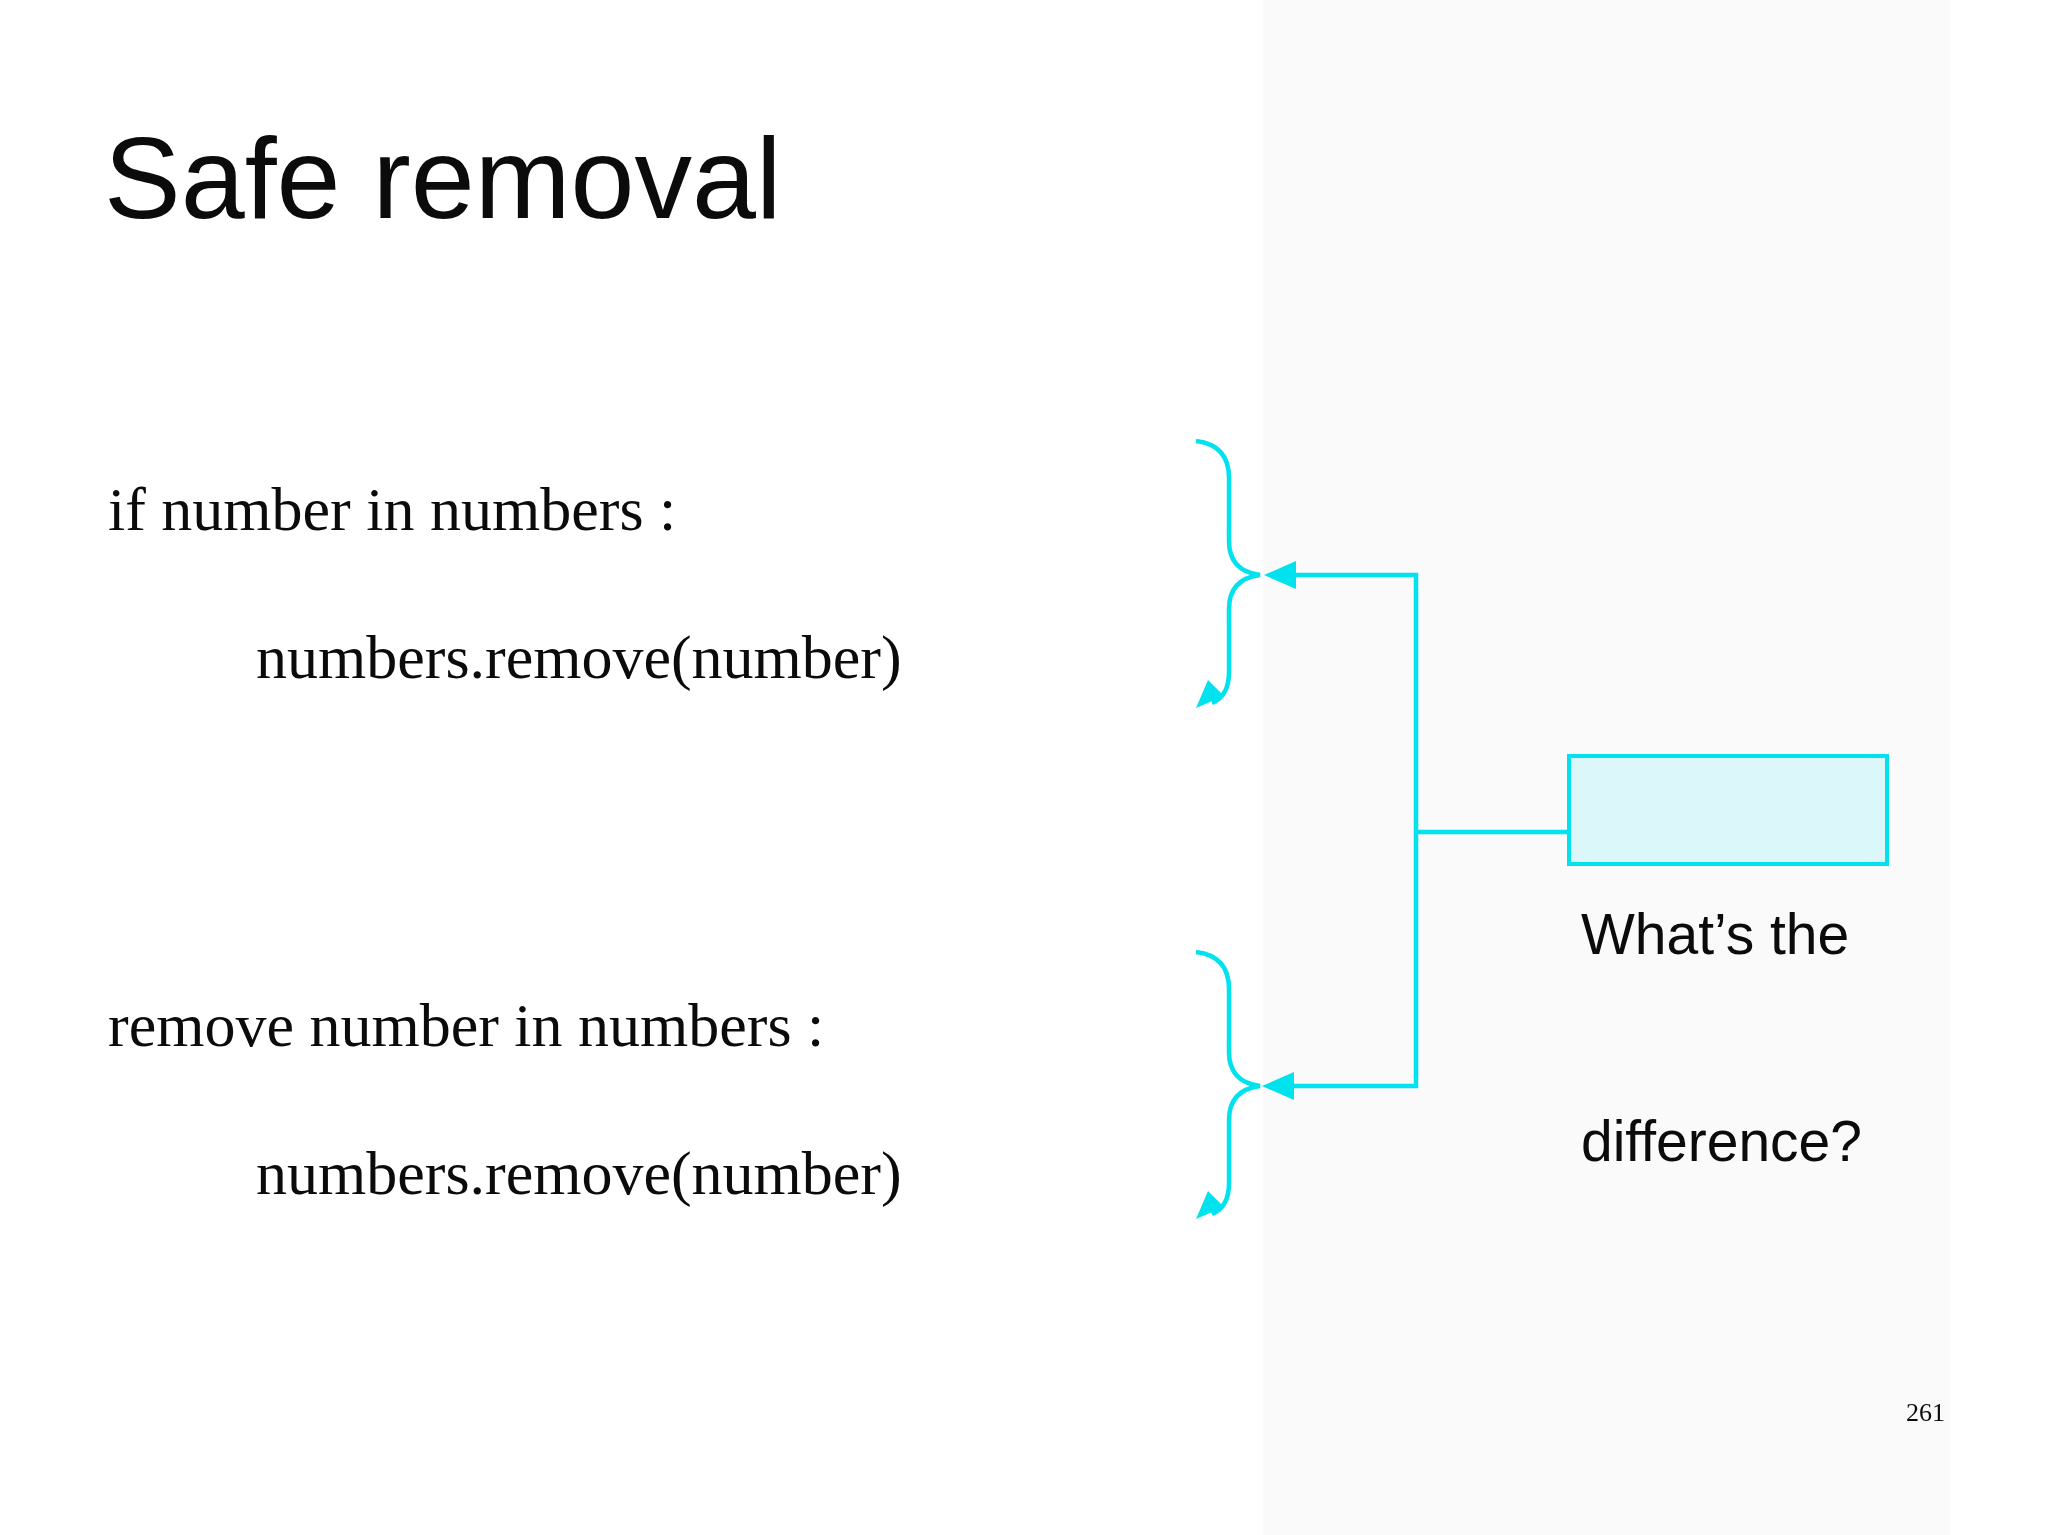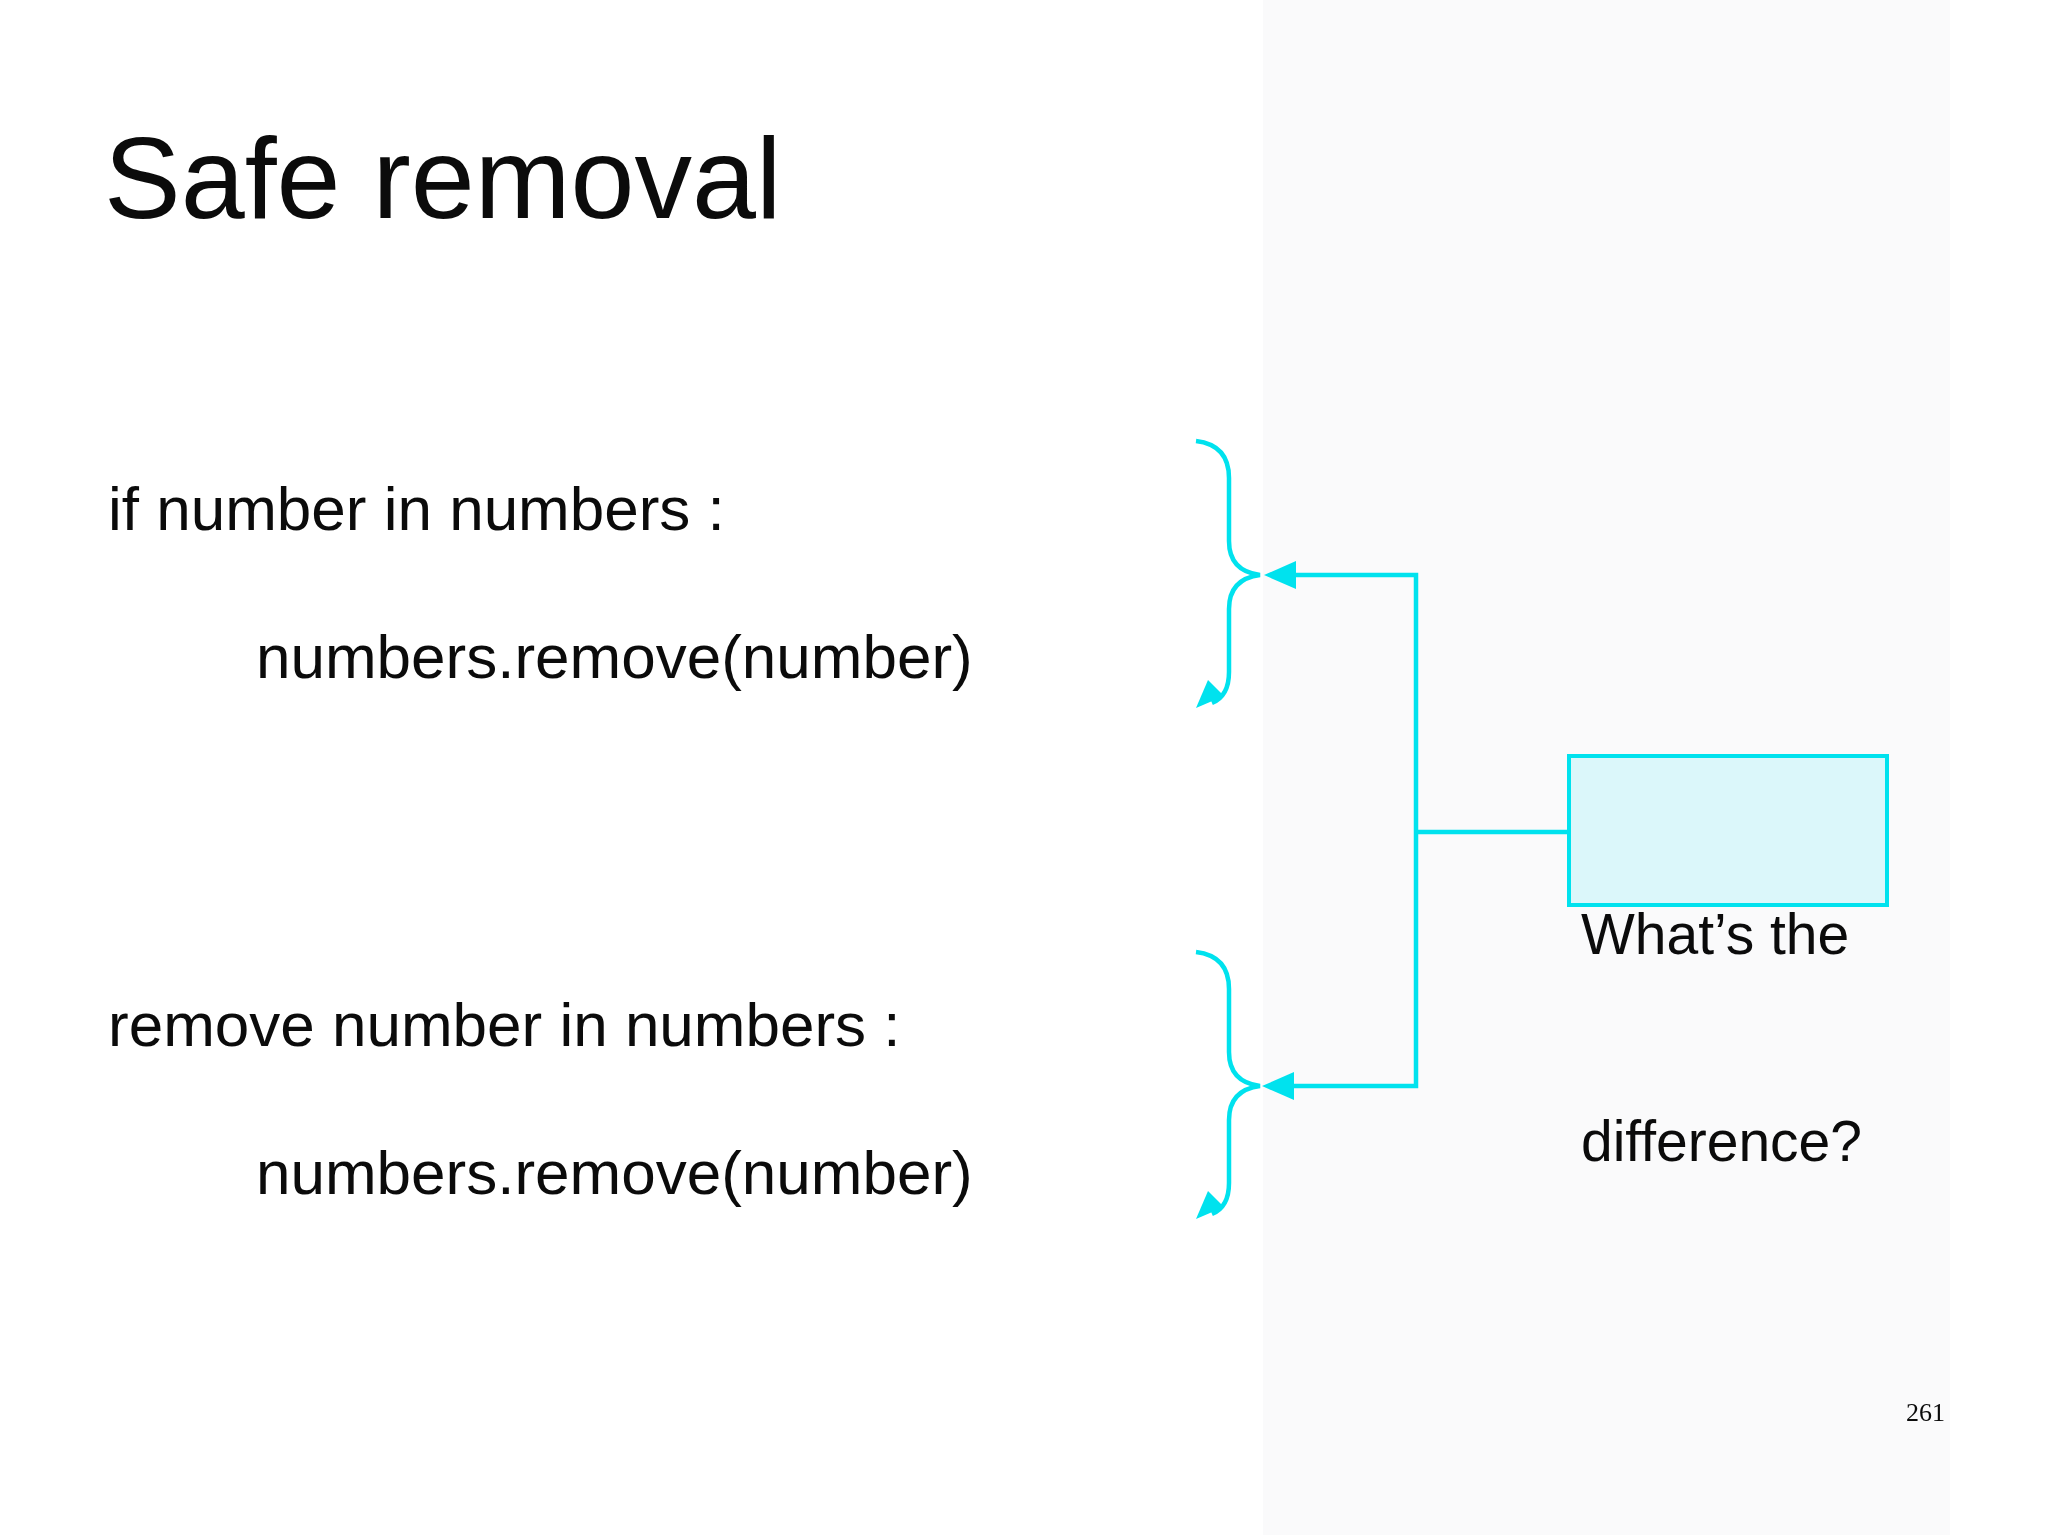--- a/index.html
+++ b/index.html
@@ -30,21 +30,21 @@
     top: 118px;
     margin: 0;
     font-size: 115px;
     font-weight: 400;
     line-height: 1.06;
     color: var(--text, #0b0b0b);
     white-space: pre;
   }
   .code-line {
     position: absolute;
-    font-family: Liberation Sans, sans-serif;
+    font-family: Liberation Serif, serif;
     font-size: 62px;
     line-height: 1.0;
     color: var(--text, #0b0b0b);
     white-space: pre;
     letter-spacing: 0;
   }
   #code1-line1 { left: 108px; top: 478px; }
   #code1-line2 { left: 256px; top: 626px; }
   #code2-line1 { left: 108px; top: 994px; }
   #code2-line2 { left: 256px; top: 1142px; }
@@ -65,21 +65,21 @@
   }
   .cyan-fill {
     fill: var(--accent-cyan, #00e2ee);
     stroke: none;
   }
   .callout-box {
     position: absolute;
     left: 1567px;
     top: 754px;
     width: 322px;
-    height: 153px;
+    height: 112px;
     box-sizing: border-box;
     background: var(--callout-fill, #dbf7fa);
     border: 4px solid var(--accent-cyan, #00e2ee);
     padding: 4px 0 0 10px;
     font-size: 57px;
     line-height: 69px;
     color: var(--text, #0b0b0b);
     white-space: pre;
   }
   .callout-line { display: block; }

